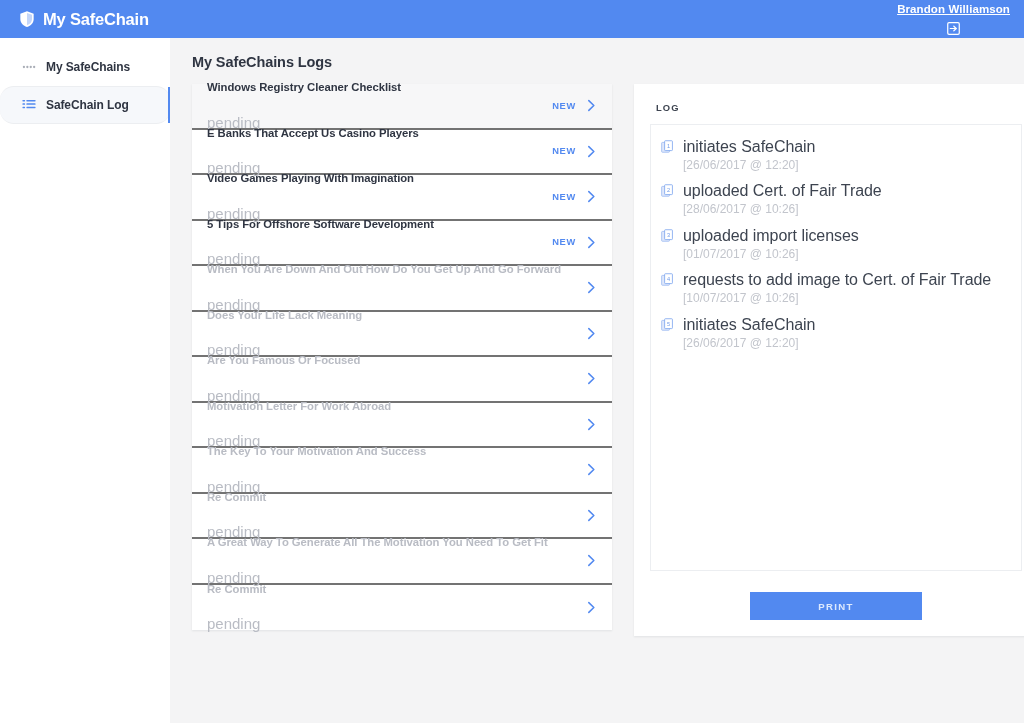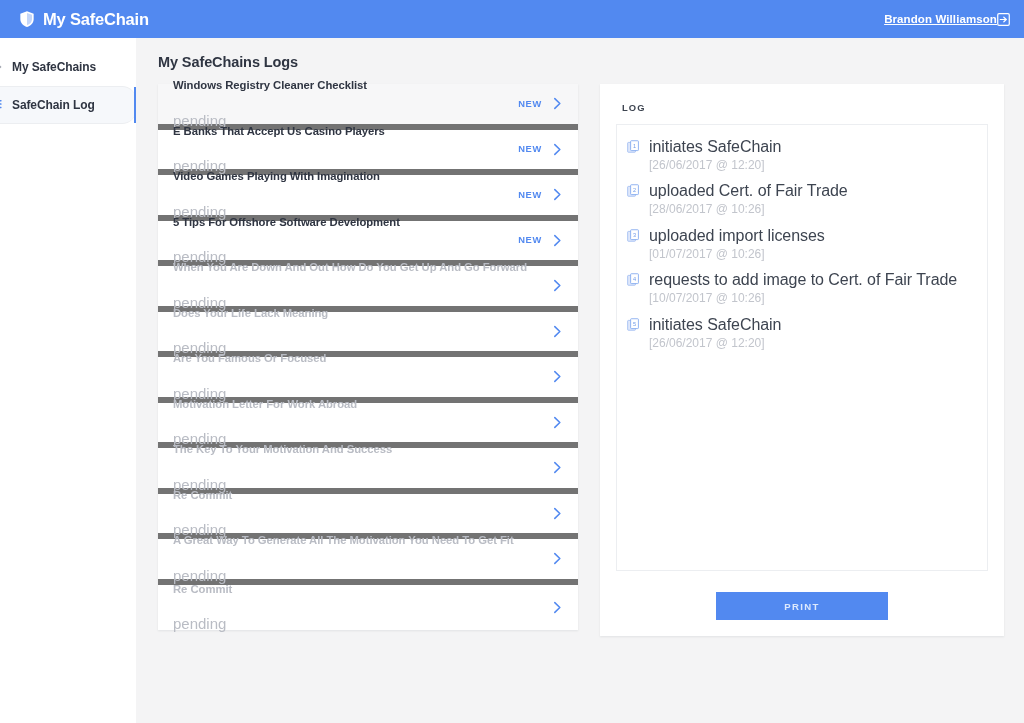--- a/index.html
+++ b/index.html
@@ -36,33 +36,34 @@
   .brand-logo { width: 18px; height: 18px; display: block; }
   .brand-name {
     color: #ffffff;
     font-size: 16.5px;
     font-weight: bold;
     letter-spacing: -0.2px;
   }
   .user-area {
     display: flex;
     align-items: center;
-    gap: 0;
+    gap: 7px;
+    flex-direction: column;
   }
   .user-name {
     color: #ffffff;
     font-size: 11.5px;
     font-weight: bold;
     text-decoration: underline;
     letter-spacing: 0.1px;
   }
   .logout-icon { width: 13px; height: 13px; display: block; }
 
   
-  .shell { display: flex; height: 685px; align-items: stretch; justify-content: flex-end; }
+  .shell { display: flex; height: 685px; align-items: stretch; }
 
   
   .sidebar {
     width: 170px;
     background: #ffffff;
     flex: 0 0 170px;
     padding-top: 10px;
   }
   .side-item {
     height: 38px;
@@ -109,21 +110,21 @@
 
   
   .list-card {
     width: 420px;
     flex: 0 0 420px;
     background: #ffffff;
     box-shadow: 0 1px 2px rgba(40,50,70,0.09);
   }
   .list-row {
     height: 45.5px;
-    border-bottom: 6px solid #737373;
+    border-bottom: 2px solid #737373;
     display: flex;
     align-items: center;
     padding: 0 16px 0 15px;
     cursor: pointer;
   }
   .list-row:last-child { border-bottom: none; }
   .list-row.highlight { background: #f7f7f8; }
   .row-texts { flex: 1 1 auto; min-width: 0; }
   .row-title {
     font-size: 11.3px;

